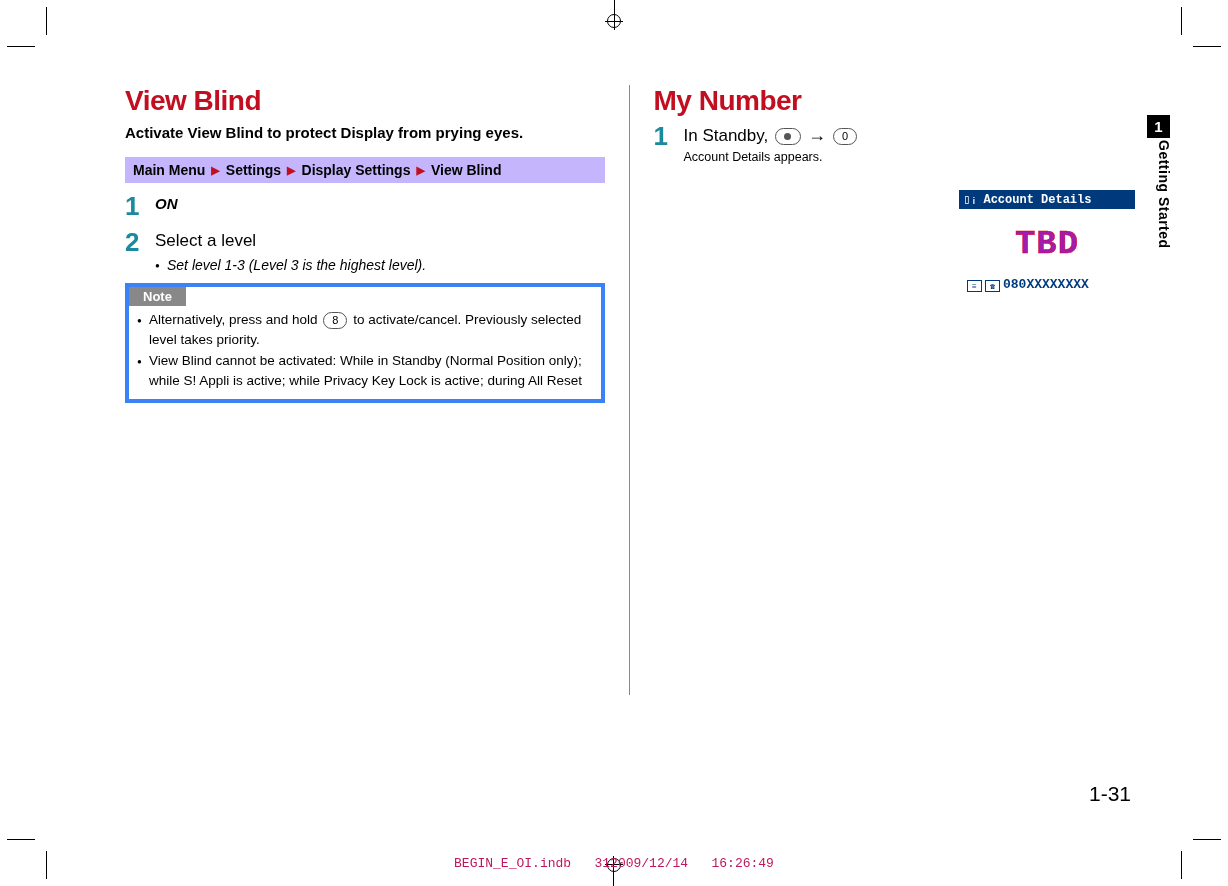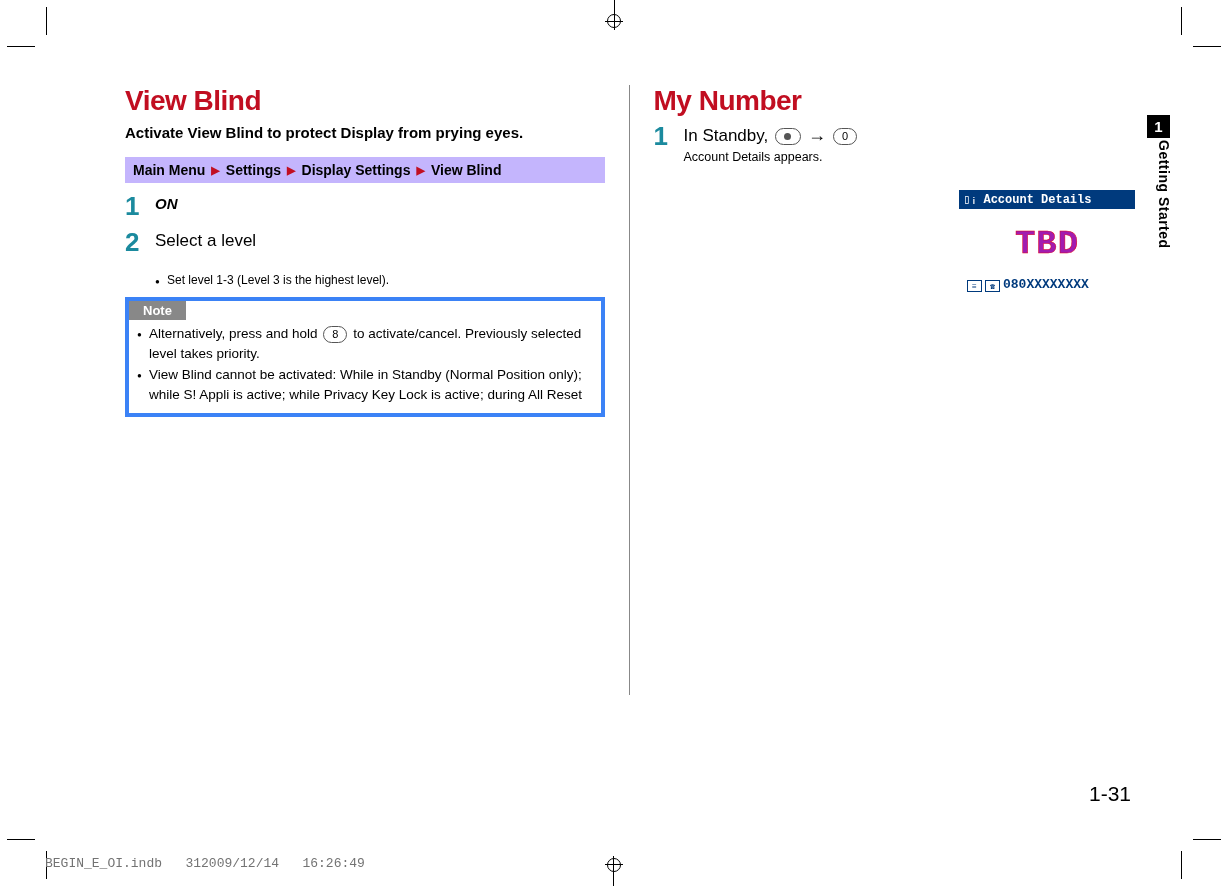--- a/index.html
+++ b/index.html
@@ -104,24 +104,25 @@
       padding-top: 2px;
     }
     .step-title-italic {
       font-style: italic;
       font-weight: bold;
     }
     .step-title {
       font-size: 17px;
     }
     .step-sub {
-      font-size: 12px;
-      margin-top: 22px;
+      font-size: 14px;
+      margin-top: 6px;
       padding-left: 12px;
       position: relative;
+      font-style: italic;
     }
     .step-sub::before {
       content: '●';
       position: absolute;
       left: 0;
       font-size: 8px;
       top: 4px;
     }
     
     .note-box {
@@ -264,23 +265,23 @@
       font-size: 21px;
     }
     
     
     .footer {
       position: absolute;
       bottom: 15px;
       left: 45px;
       right: 45px;
       display: flex;
-      justify-content: flex-start;
+      justify-content: center;
       font-family: "Courier New", monospace;
-      color: #737373;
+      color: #be185d;
       font-size: 13px;
     }
     .footer span { white-space: pre; }
     
     .small-caption {
       font-size: 12.5px;
       margin-top: 4px;
     }
   </style>
 </head>

